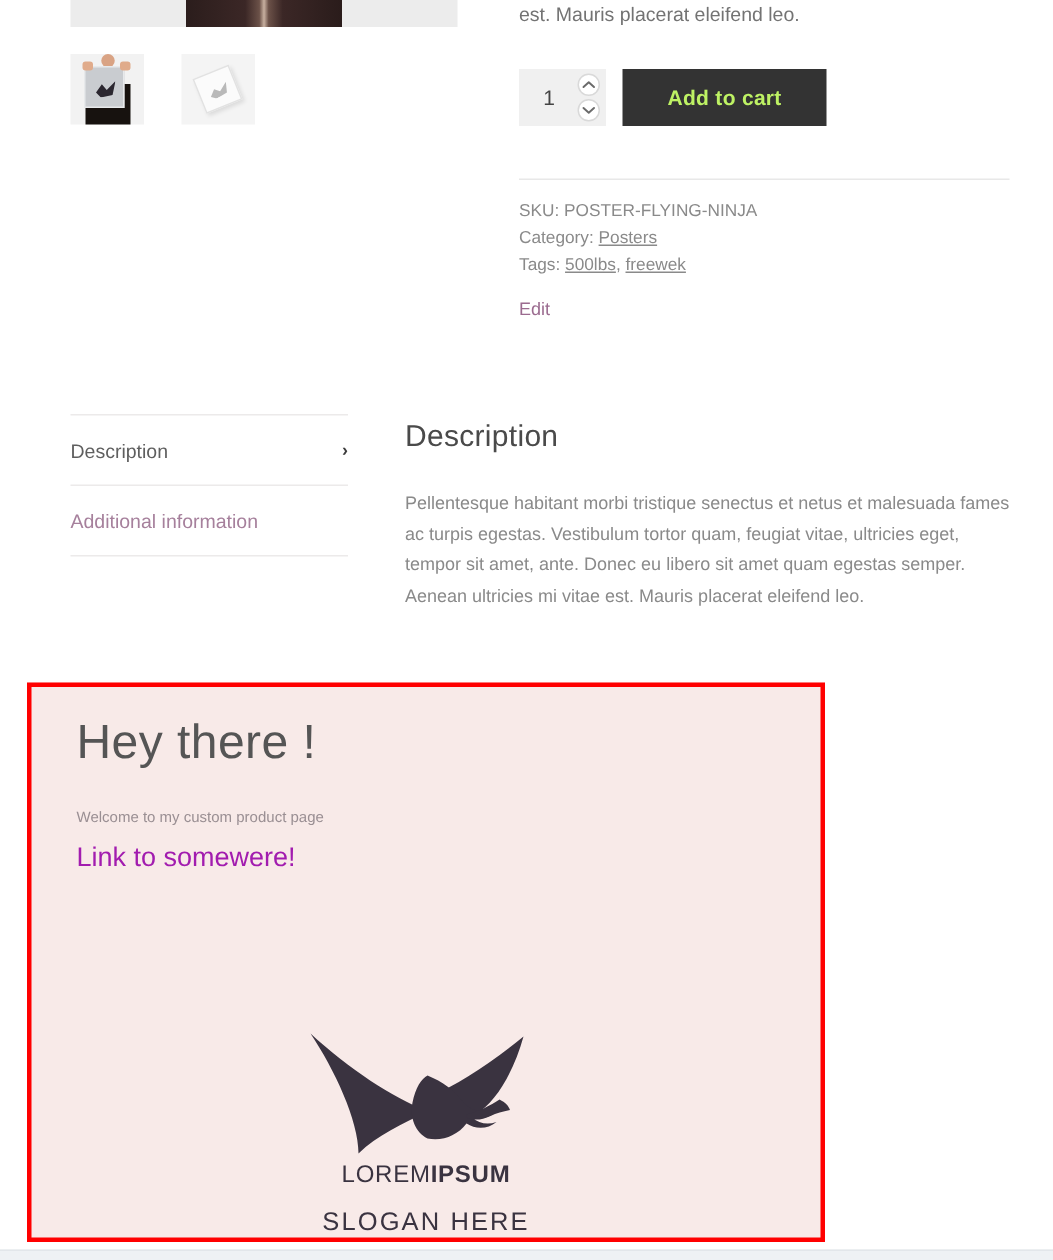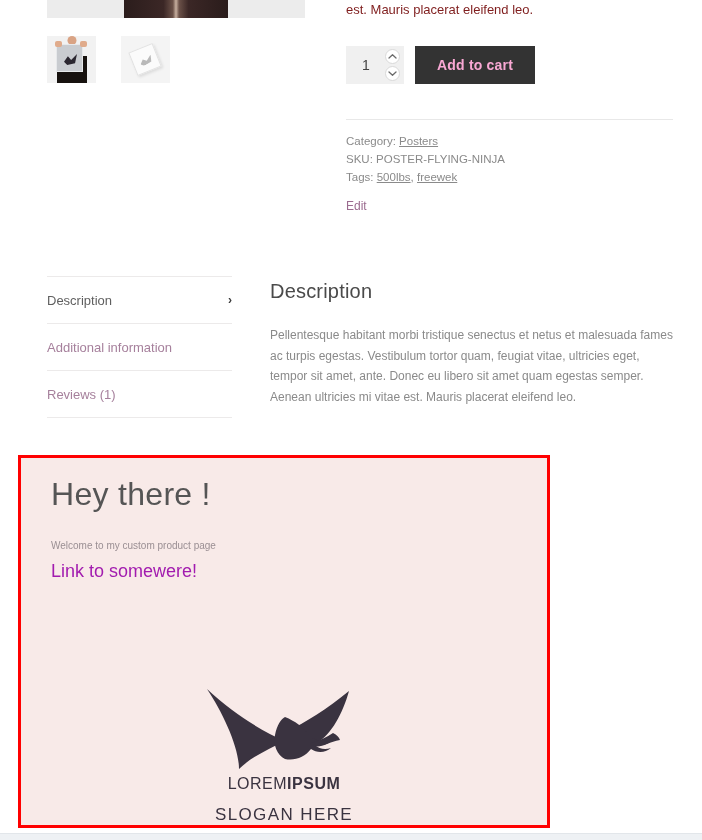--- a/index.html
+++ b/index.html
@@ -67,21 +67,21 @@
   }
   .t2 .sheet:after{
     content:""; position:absolute; left:6px; top:9px;
     width:13px; height:8px; background:#b9b9b9;
     clip-path: polygon(0% 70%,30% 20%,55% 55%,100% 0%,85% 85%,25% 100%);
   }
 
   
   .summary { position: absolute; left: 346px; top: 0; width: 327px; }
   .desc-tail {
-    color:#7f1d1d; font-size:13px; line-height:20px; margin:0 0 26px 0;
+    color:#737373; font-size:13px; line-height:20px; margin:0 0 26px 0;
   }
   .cart-row { display:flex; align-items:flex-start; gap:11px; }
   .qty {
     width: 58px; height: 38px; background:#f0f0f0;
     position: relative; display:flex; align-items:center;
   }
   .qty input {
     width: 40px; height: 38px; border:0; background:transparent;
     text-align:center; font-size:14px; color:#444;
     font-family:"Liberation Sans", sans-serif; padding:0; outline:none;
@@ -91,22 +91,22 @@
     display:flex; flex-direction:column; gap:2px;
   }
   .qty .spin span {
     width:15px; height:15px; border-radius:50%;
     background:#fff; border:1px solid #d9d9d9;
     display:flex; align-items:center; justify-content:center;
     cursor:pointer;
   }
   .qty .spin span svg { display:block; }
   .addcart {
-    height: 38px; padding: 0 22px;
-    background:#333333; color:#f9a8d4;
+    height: 38px; padding: 0 30px;
+    background:#333333; color:#bef264;
     border:0; font-size:14px; font-weight:bold;
     font-family:"Liberation Sans", sans-serif;
     cursor:pointer; letter-spacing:.2px;
   }
   .divider { height:1px; background:#e8e8e8; margin:35px 0 12px 0; }
   .meta { font-size:11.5px; line-height:18px; color:#8a8a8a; }
   .meta a { color:#8a8a8a; text-decoration:underline; }
   .meta .sku-val { color:#8a8a8a; }
   .edit-link {
     display:inline-block; margin-top:13px;
@@ -221,49 +221,46 @@
           </span>
         </div>
       </div>
       <button class="addcart">Add to cart</button>
     </div>
 
     <div class="divider"></div>
 
     <div class="meta">
       <div>
+        <span>SKU:</span>
+        <span class="sku-val">POSTER-FLYING-NINJA</span>
+      </div>
+      <div>
         <span>Category:</span>
         <a href="#">Posters</a>
-      </div>
-      <div>
-        <span>SKU:</span>
-        <span class="sku-val">POSTER-FLYING-NINJA</span>
       </div>
       <div>
         <span>Tags:</span>
         <a href="#">500lbs</a><span>,</span>
         <a href="#">freewek</a>
       </div>
     </div>
 
     <a href="#" class="edit-link">Edit</a>
   </div>
 
   <div class="tabs-wrap">
     <ul class="tab-list">
       <li class="active">
         <a href="#">Description</a>
         <span class="chev">›</span>
       </li>
       <li>
         <a href="#">Additional information</a>
       </li>
-      <li>
-        <a href="#">Reviews (1)</a>
-      </li>
     </ul>
     <div class="tab-panel">
       <h2>Description</h2>
       <p>Pellentesque habitant morbi tristique senectus et netus et malesuada fames ac turpis egestas. Vestibulum tortor quam, feugiat vitae, ultricies eget, tempor sit amet, ante. Donec eu libero sit amet quam egestas semper. Aenean ultricies mi vitae est. Mauris placerat eleifend leo.</p>
     </div>
   </div>
 
   <div class="custom">
     <h1>Hey there !</h1>
     <div class="welcome">Welcome to my custom product page</div>

